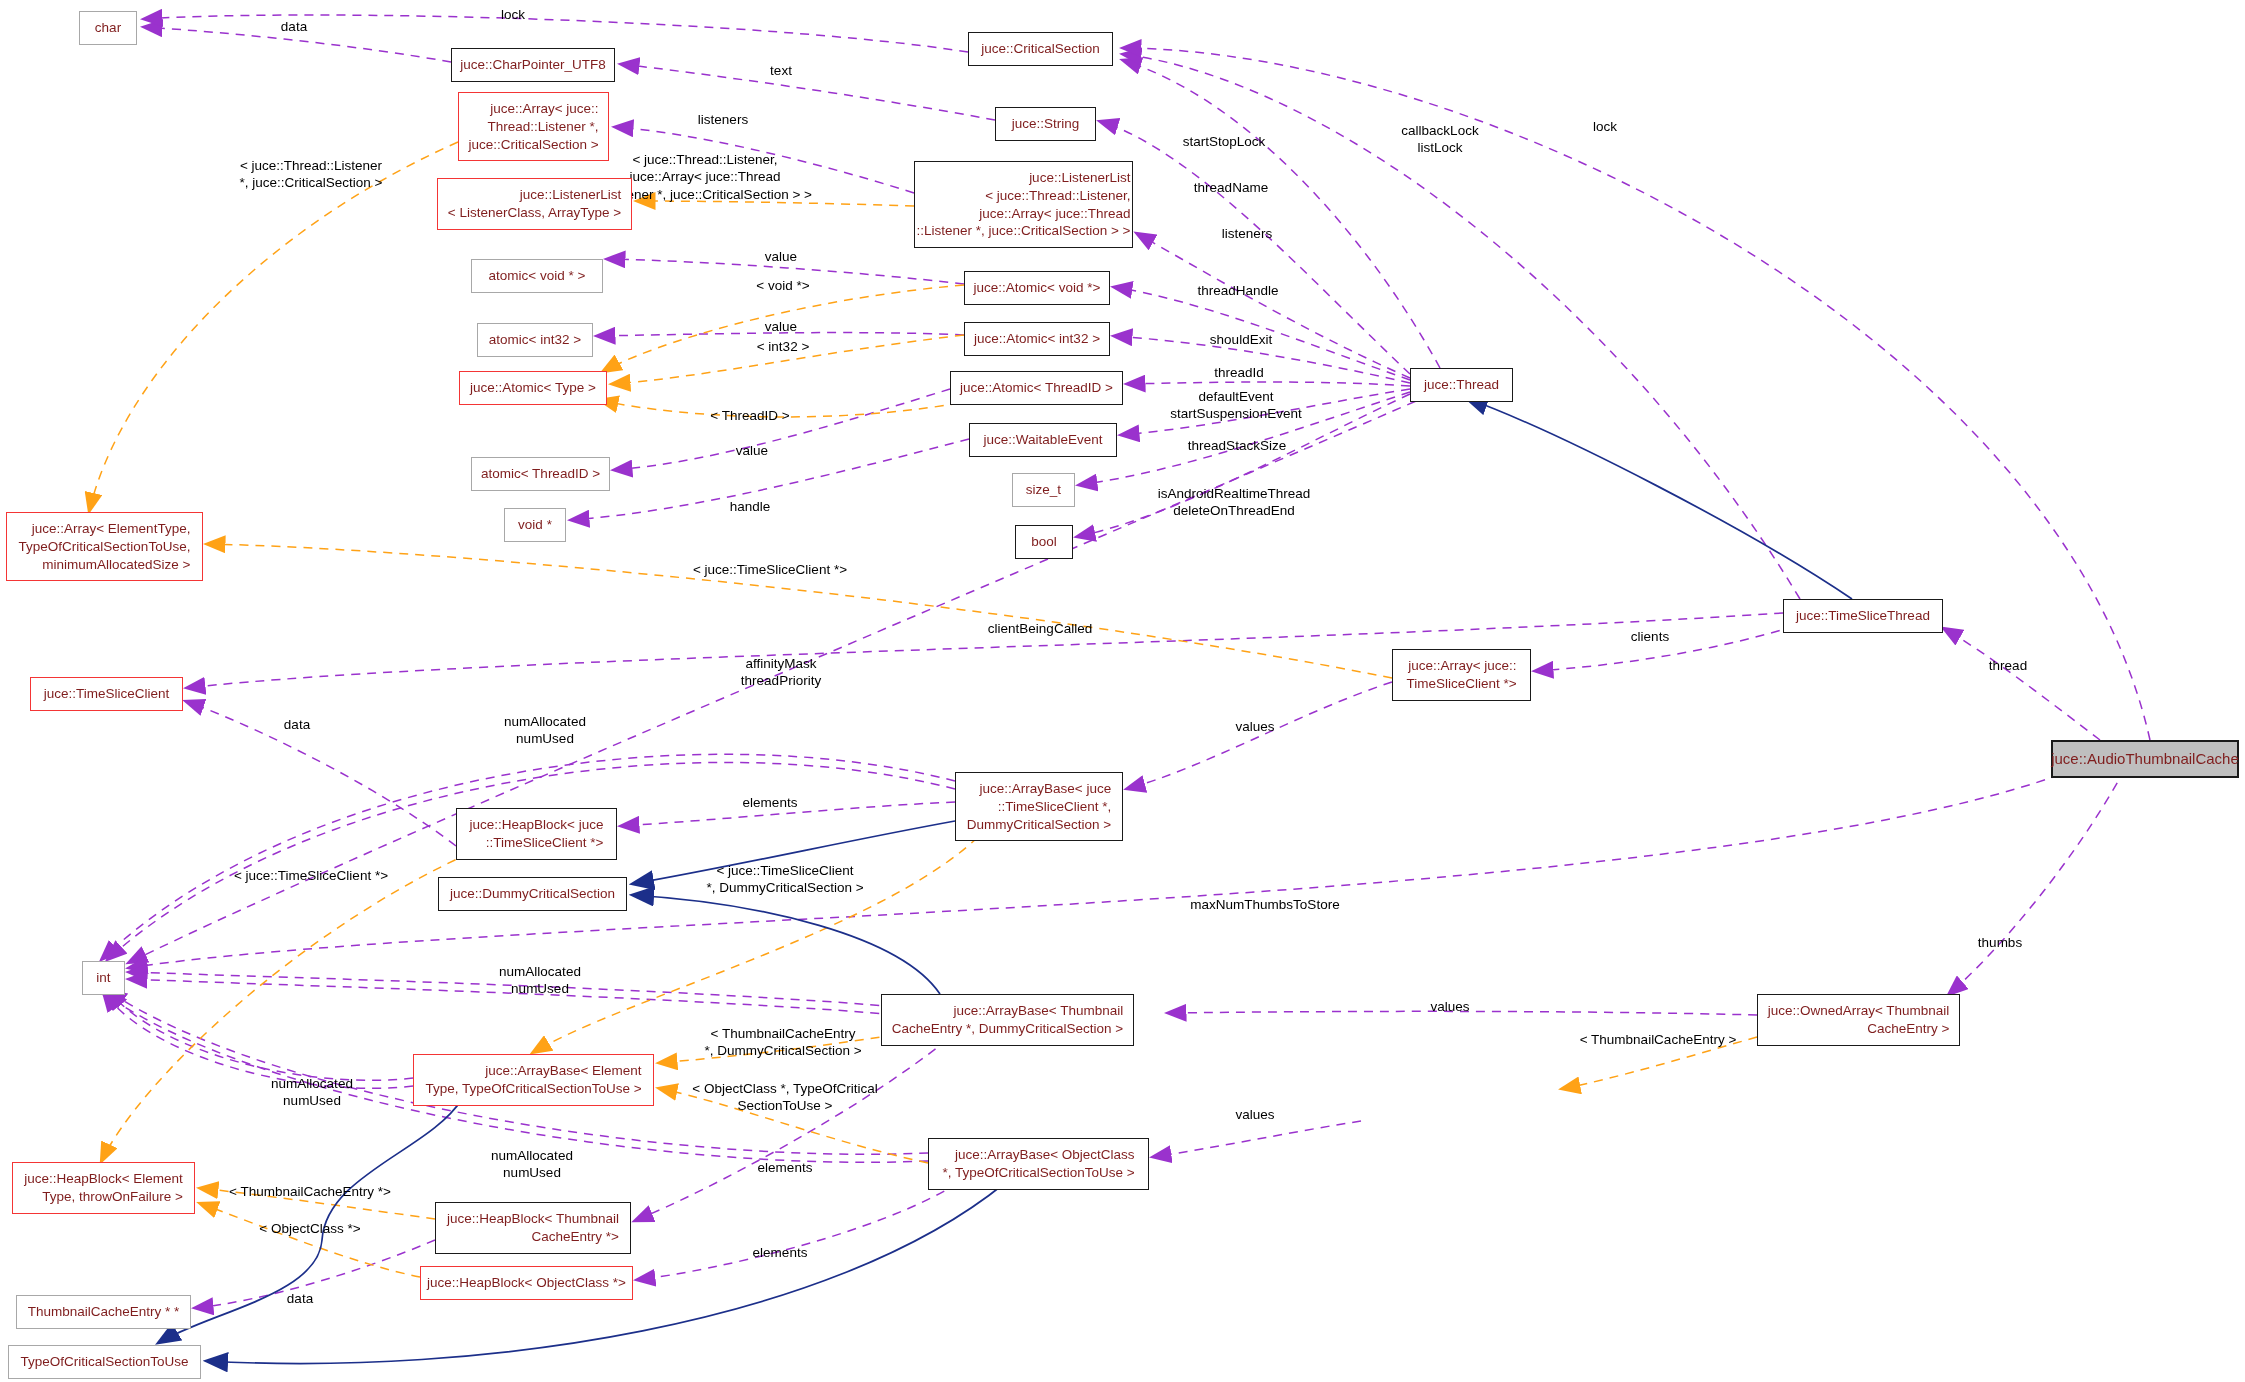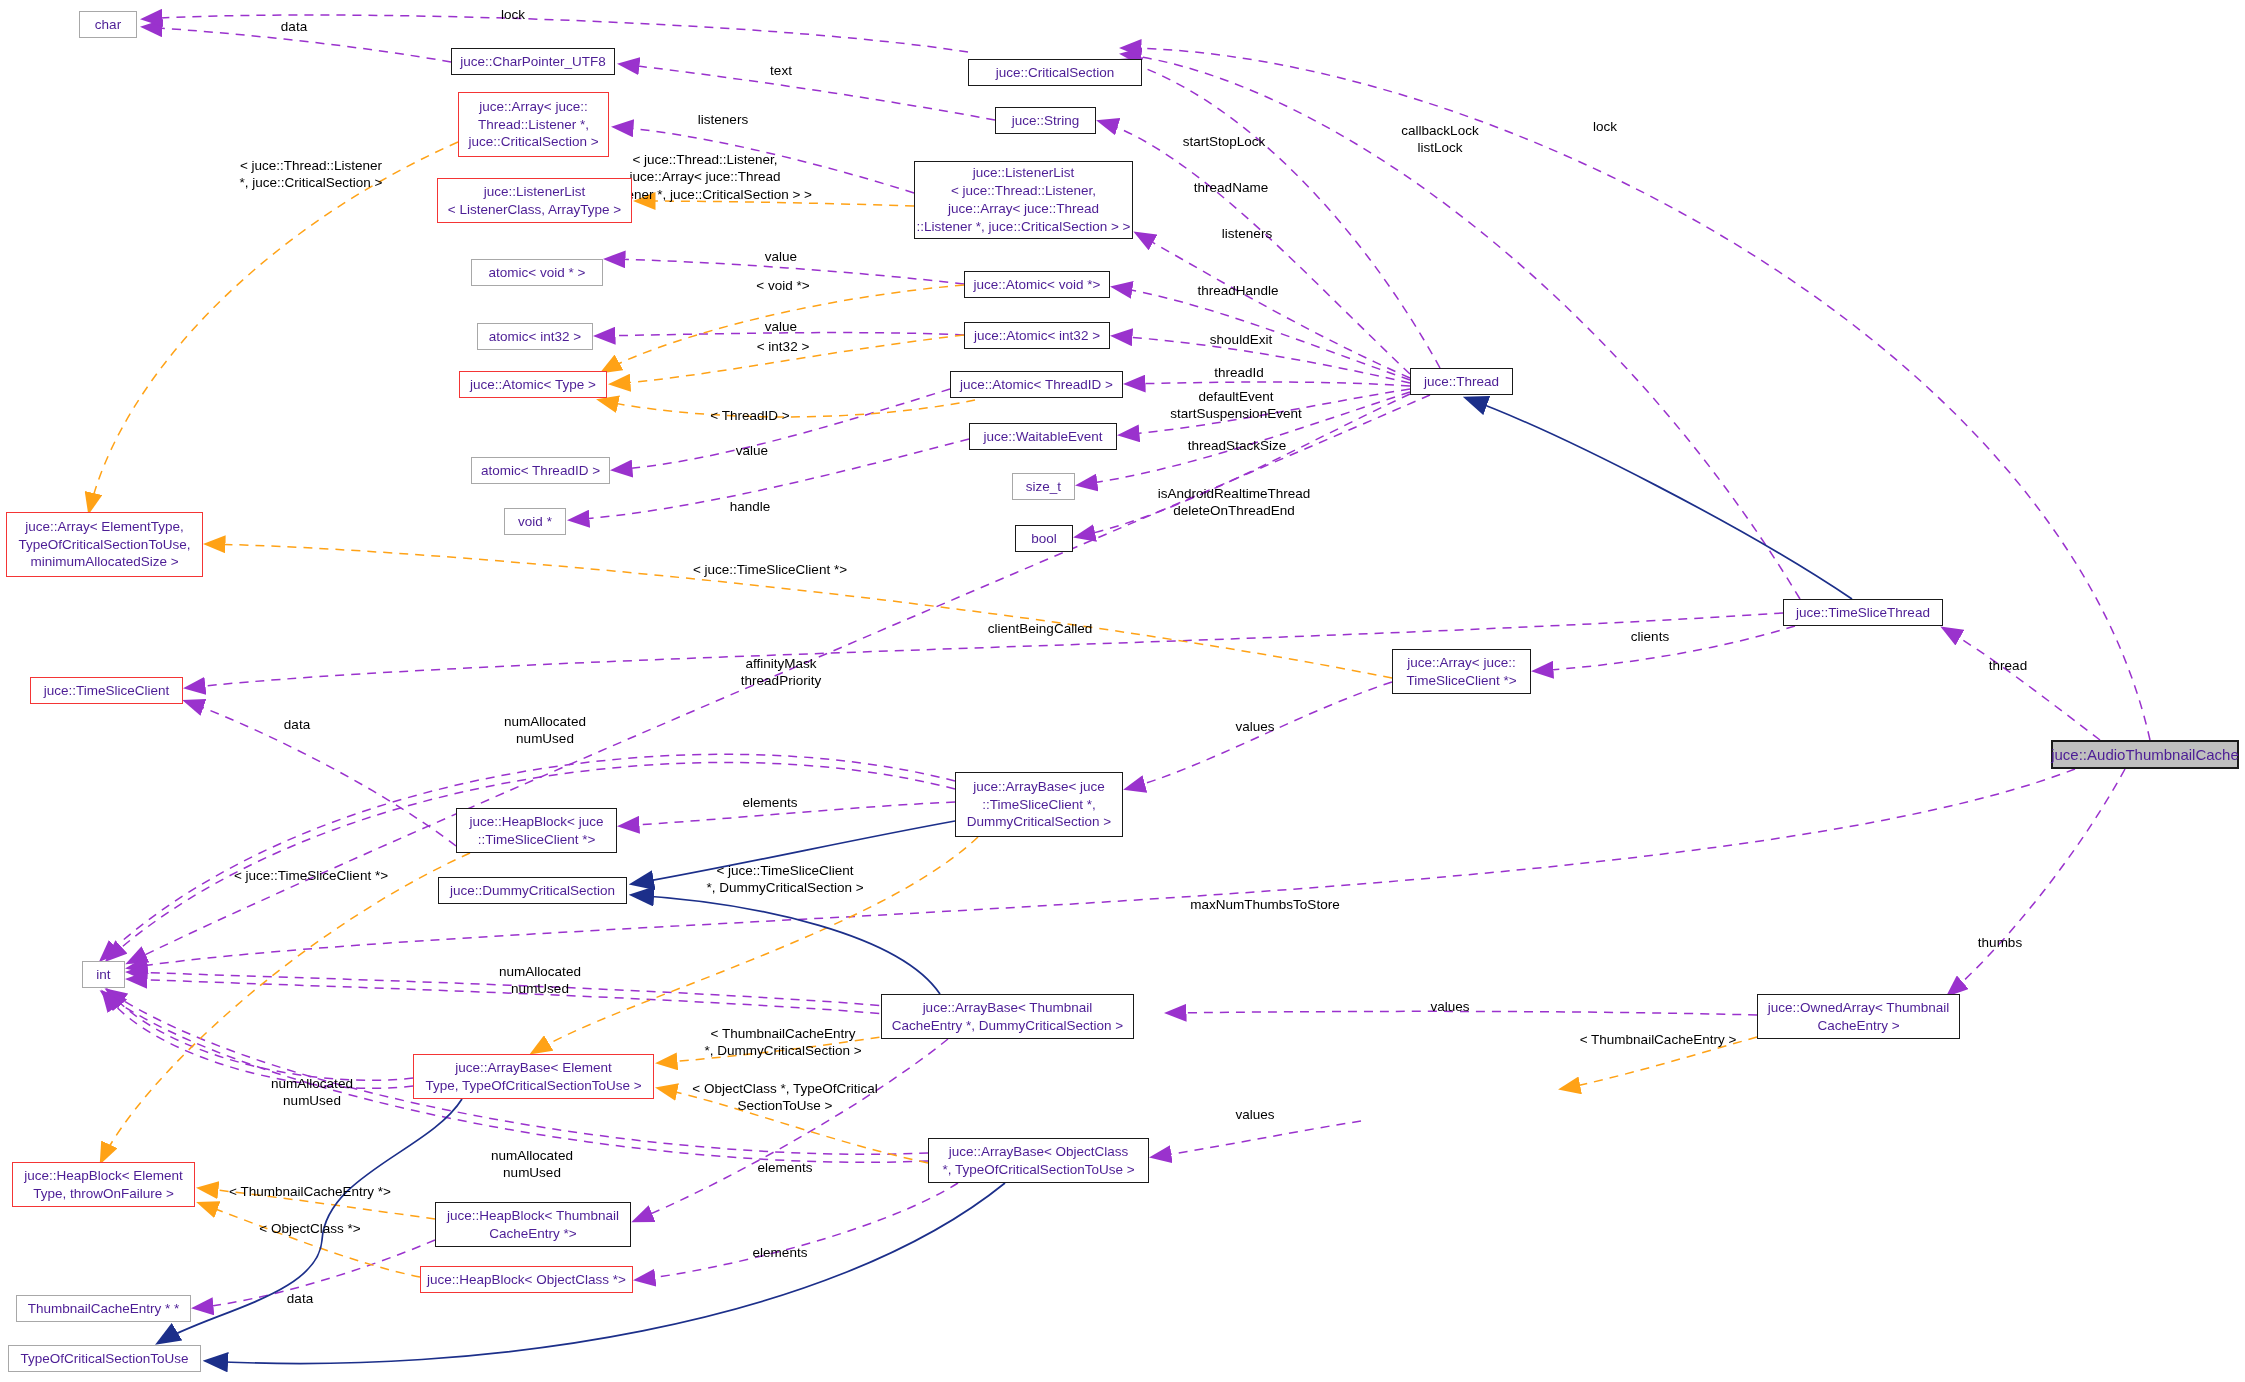--- a/index.html
+++ b/index.html
@@ -4,22 +4,22 @@
 <style>
   html,body{margin:0;padding:0;background:#fff;}
   #stage{position:relative;width:2245px;height:1382px;background:#ffffff;overflow:hidden;
          font-family:"Liberation Sans",sans-serif;}
   #edges-svg{position:absolute;left:0;top:0;width:2245px;height:1382px;}
   .edge{fill:none;stroke-width:1.5px;}
   .edge.usage{stroke:#9a32cd;stroke-dasharray:9 7;}
   .edge.tmpl{stroke:#ffa216;stroke-dasharray:9 7;}
   .edge.inherit{stroke:#1c2f8a;stroke-width:1.7px;}
   .node{position:absolute;box-sizing:border-box;display:flex;align-items:center;justify-content:center;
-        text-align:center;font-size:13.5px;line-height:1.32;white-space:pre;background:#fff;
-        border:1.4px solid #1a1a1a;color:#4c1d95;padding:0 4px;z-index:2;}
+        text-align:right;font-size:13.5px;line-height:1.32;white-space:pre;background:#fff;
+        border:1.4px solid #1a1a1a;color:#7f1d1d;padding:7px 4px;z-index:2;}
   .node.red{border-color:#f43535;}
   .node.gray{border-color:#a8a8a8;}
   .node.filled{background:#bfbfbf;border-width:2px;font-size:15px;}
   .edge-label{position:absolute;transform:translate(-50%,-50%);font-size:13.5px;line-height:1.28;
               text-align:center;white-space:pre;color:#000;z-index:1;}
 </style>
 </head>
 <body>
 
 <div id="stage">
@@ -154,21 +154,21 @@
     <div class="edge-label" style="left: 783px; top: 1042px;">&lt; ThumbnailCacheEntry
 *, DummyCriticalSection &gt;</div>
     <div class="edge-label" style="left: 785px; top: 1097px;">&lt; ObjectClass *, TypeOfCritical
 SectionToUse &gt;</div>
     <div class="edge-label" style="left: 1658px; top: 1040px;">&lt; ThumbnailCacheEntry &gt;</div>
     <div class="edge-label" style="left: 311px; top: 876px;">&lt; juce::TimeSliceClient *&gt;</div>
     <div class="edge-label" style="left: 310px; top: 1192px;">&lt; ThumbnailCacheEntry *&gt;</div>
     <div class="edge-label" style="left: 310px; top: 1229px;">&lt; ObjectClass *&gt;</div>
     <div class="node gray" style="left: 79px; top: 11px; width: 58px; min-height: 27px;">char</div>
     <div class="node " style="left: 451px; top: 48px; width: 164px; min-height: 27px;">juce::CharPointer_UTF8</div>
-    <div class="node " style="left: 968px; top: 59px; width: 174px; min-height: 27px;">juce::CriticalSection</div>
+    <div class="node " style="left: 968px; top: 32px; width: 145px; min-height: 27px;">juce::CriticalSection</div>
     <div class="node " style="left: 995px; top: 107px; width: 101px; min-height: 27px;">juce::String</div>
     <div class="node red" style="left: 458px; top: 92px; width: 151px; min-height: 65px;">juce::Array&lt; juce::
 Thread::Listener *,
 juce::CriticalSection &gt;</div>
     <div class="node red" style="left: 437px; top: 178px; width: 195px; min-height: 45px;">juce::ListenerList
 &lt; ListenerClass, ArrayType &gt;</div>
     <div class="node " style="left: 914px; top: 161px; width: 219px; min-height: 78px;">juce::ListenerList
 &lt; juce::Thread::Listener,
 juce::Array&lt; juce::Thread
 ::Listener *, juce::CriticalSection &gt; &gt;</div>

